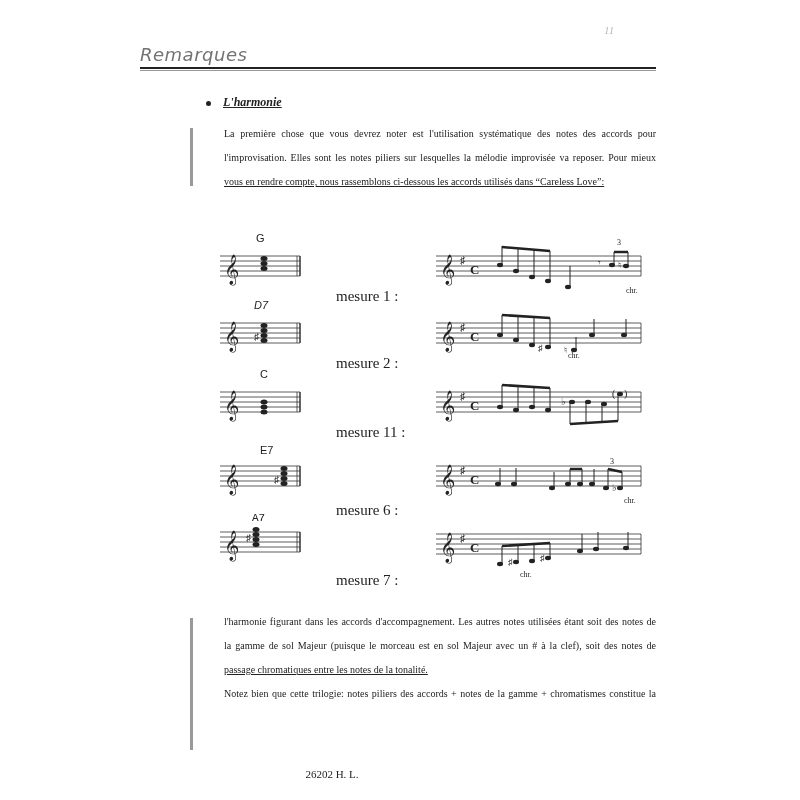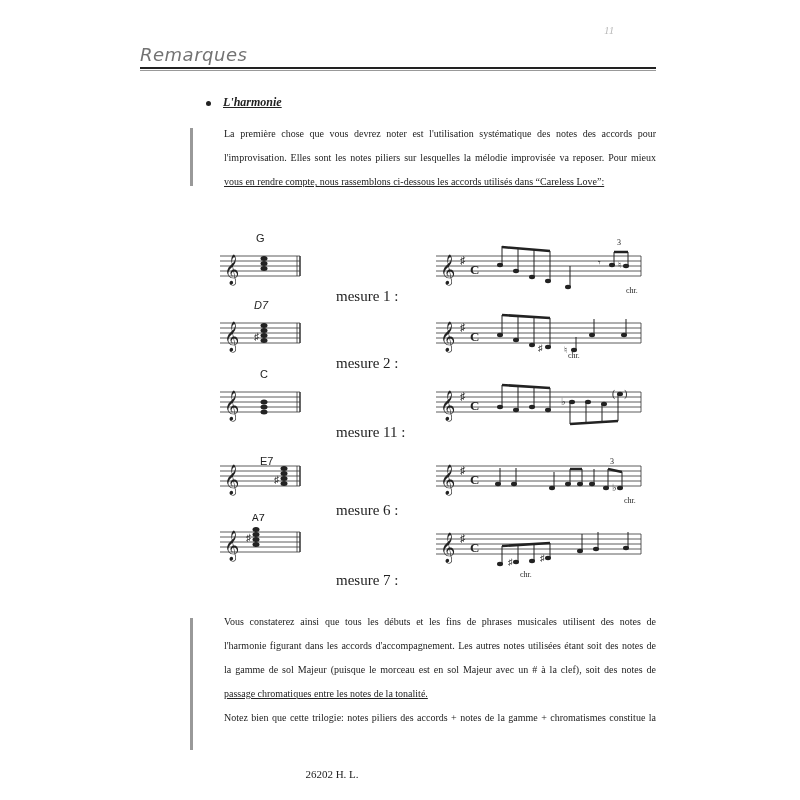--- a/index.html
+++ b/index.html
@@ -212,21 +212,21 @@
       </g>
     <line x1="66" y1="3" x2="114" y2="6" stroke="#222" stroke-width="2.5"></line>
       <line x1="134" y1="42" x2="182" y2="39" stroke="#222" stroke-width="2.5"></line>
     <text x="125" y="23" font-size="10" fill="#222">♭</text>
       <text x="176" y="15" font-size="10" fill="#222">(</text>
       <text x="188" y="15" font-size="10" fill="#222">)</text>
   </svg>
 </div>
 
 <div class="row" style="top:442px;">
-  <div class="chord-name" style="left:44px;top:13px;">E7</div>
+  <div class="chord-name" style="left:44px;top:2px;">E7</div>
   <svg width="82" height="40" style="left:4px;top:18px;">
     <g stroke="#333" stroke-width="0.8">
         <line x1="0" y1="6" x2="80" y2="6"></line>
         <line x1="0" y1="11" x2="80" y2="11"></line>
         <line x1="0" y1="16" x2="80" y2="16"></line>
         <line x1="0" y1="21" x2="80" y2="21"></line>
         <line x1="0" y1="26" x2="80" y2="26"></line>
         <line x1="77" y1="6" x2="77" y2="26"></line>
         <line x1="80" y1="6" x2="80" y2="26" stroke-width="1.5"></line>
       </g>
@@ -334,21 +334,20 @@
       </g>
     <line x1="66" y1="22" x2="114" y2="19" stroke="#222" stroke-width="2.5"></line>
     <text x="72" y="41" font-size="9" fill="#222">♯</text>
       <text x="104" y="37" font-size="9" fill="#222">♯</text>
   </svg>
   <div class="chord-name" style="left:304px;top:58px;font-family:'Liberation Serif',serif;font-size:8px;">chr.</div>
 </div>
 
 <div class="bar" style="left:190px;top:618px;height:132px;"></div>
 <div class="para" style="top:610px;">
-  <span class="line">Vous constaterez ainsi que tous les débuts et les fins de phrases musicales utilisent des notes de</span>
   <span class="line">l'harmonie figurant dans les accords d'accompagnement. Les autres notes utilisées étant soit des notes de</span>
   <span class="line">la gamme de sol Majeur (puisque le morceau est en sol Majeur avec un # à la clef), soit des notes de</span>
   <span class="line last">passage chromatiques entre les notes de la tonalité.</span>
   <span class="line">Notez bien que cette trilogie: notes piliers des accords + notes de la gamme + chromatismes constitue la</span>
 
 </div>
 
 <div class="footer">26202 H. L.</div>
 
 </body></html>

